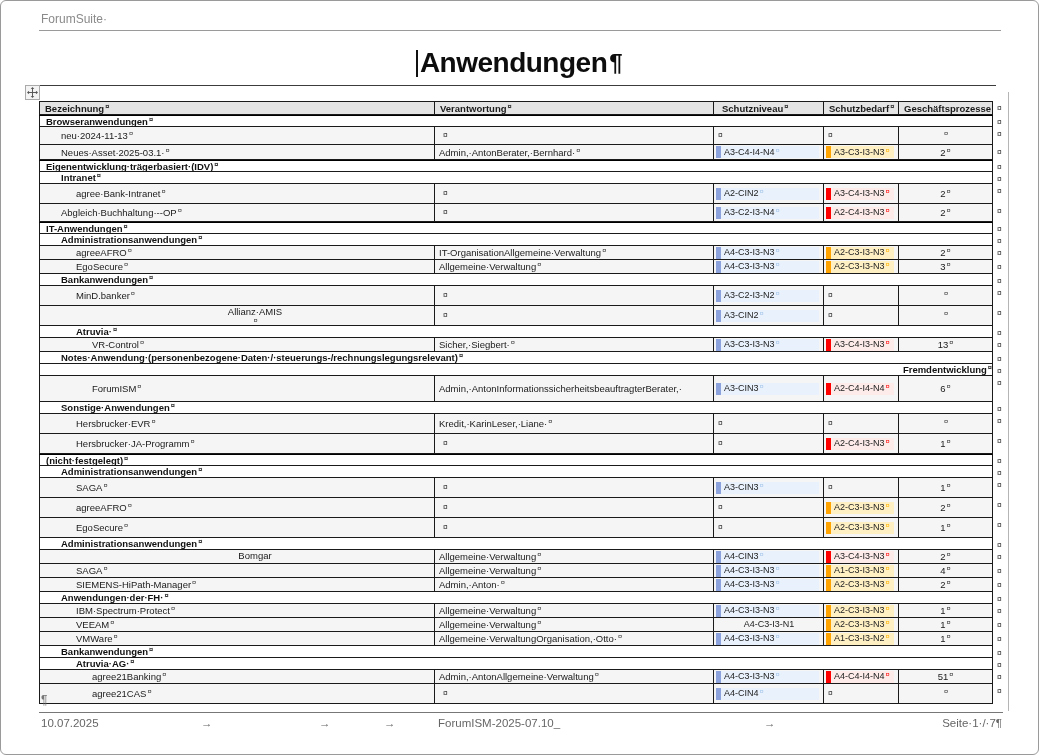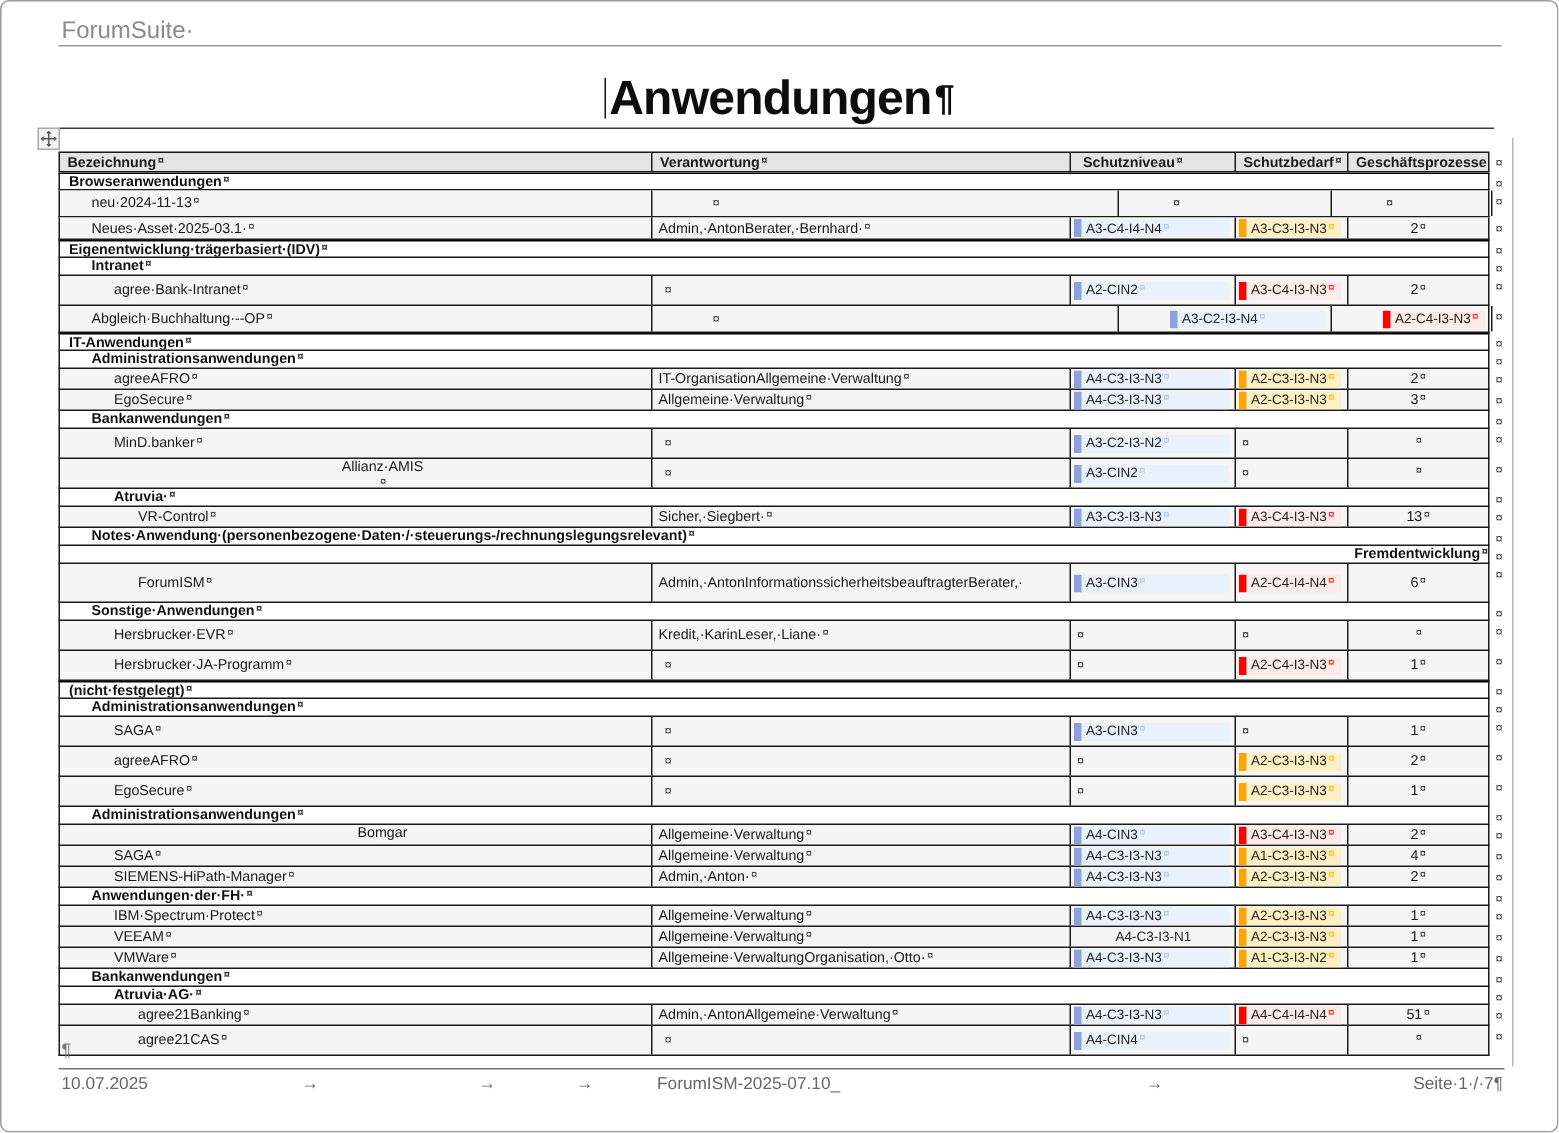--- a/index.html
+++ b/index.html
@@ -1,35 +1,35 @@
 <!DOCTYPE html>
 <html style="--header-bg: #e4e4e4; --data-row-bg: #f5f5f5; --blue-bar: #8ba2dc; --blue-bg: #e8f1fc; --blue-mark: #a6c6ea; --orange-bar: #ffa300; --orange-bg: #fff0c4; --orange-mark: #ffb300; --red-bar: #fe0000; --red-bg: #fcebe9; --red-mark: #fe0000;"><head>
 <meta charset="utf-8">
 <style>
   html,body{margin:0;padding:0;background:#fff;font-family:"Liberation Sans",sans-serif;}
   .page{position:relative;width:1039px;height:755px;background:#fff;border:1px solid #9a9a9a;border-radius:6px;box-sizing:border-box;overflow:hidden;}
   
-  .app-title{position:absolute;left:40px;top:11px;font-size:16px;color:#8a8a8a;}
+  .app-title{position:absolute;left:40px;top:11px;font-size:12px;color:#8a8a8a;}
   .hdr-rule{position:absolute;left:38px;top:29px;width:962px;height:0;border-top:1px solid #9a9a9a;}
   
   .title-row{position:absolute;left:0;top:46px;width:100%;text-align:center;}
   .title-inner{display:inline-flex;align-items:center;}
   .caret{width:1.5px;height:27px;background:#111;margin-right:2px;}
-  .doc-title{font-size:32px;font-weight:bold;color:#0d0d0d;letter-spacing:-0.5px;}
+  .doc-title{font-size:28px;font-weight:bold;color:#0d0d0d;letter-spacing:-0.5px;}
   .title-pilcrow{font-size:24px;font-weight:bold;color:#0d0d0d;margin-left:2px;}
   .title-rule{position:absolute;left:38px;top:84px;width:957px;border-top:1.5px solid #3c3c3c;}
   
   .table-wrap{position:absolute;left:38px;top:100px;width:990px;}
   .move-handle{position:absolute;left:-14px;top:-16px;width:15px;height:15px;border:1px solid #aaa;background:#f4f4f4;display:flex;align-items:center;justify-content:center;box-sizing:border-box;}
   .rowline{display:flex;align-items:flex-start;}
   .t-row{display:flex;width:954px;border-left:1px solid #1a1a1a;border-right:1px solid #1a1a1a;border-bottom:1px solid #1a1a1a;box-sizing:border-box;background:#fff;align-items:stretch;}
   .t-row.header{border-top:1px solid #1a1a1a;background:var(--header-bg);height:14px;}
   .t-row.lv0{border-top:1.5px solid #000;}
   .t-row.data{background:var(--data-row-bg);}
-  .rg{height:12px;} .rs{height:14px;} .rm{height:15px;} .rt{height:18px;gap:32px;} .rl{height:20px;} .rxl{height:26px;}
+  .rg{height:12px;} .rs{height:14px;} .rm{height:15px;} .rt{height:18px;} .rl{height:20px;} .rxl{height:26px;}
   .cell{box-sizing:border-box;display:flex;align-items:center;overflow:hidden;font-size:9.5px;color:#1a1a1a;line-height:11px;}
   .cell.with-sep{border-right:1px solid #1a1a1a;}
   .c1{flex:0 0 395px;} .c2{flex:0 0 279px;padding-left:4px;} .c3{flex:0 0 110px;} .c4{flex:0 0 75px;} .c5{flex:0 0 93px;justify-content:center;}
   .hcell{font-weight:bold;padding-left:5px;}
   .hcell.c3{padding-left:8px;} .hcell.c5{justify-content:flex-start;padding-left:5px;}
   .gcell{flex:1 1 auto;font-weight:bold;align-items:center;display:flex;font-size:9.5px;color:#111;overflow:hidden;}
   .name-txt{white-space:nowrap;}
   .wrapcell{display:block;padding-top:1px;line-height:12px;}
   .cm{font-size:7.5px;position:relative;top:-2px;margin-left:1px;color:#333;}
   .cm.light-blue{color:var(--blue-mark);} .cm.orange{color:var(--orange-mark);} .cm.red{color:var(--red-mark);} .cm.faint{color:#ccd9ea;}

